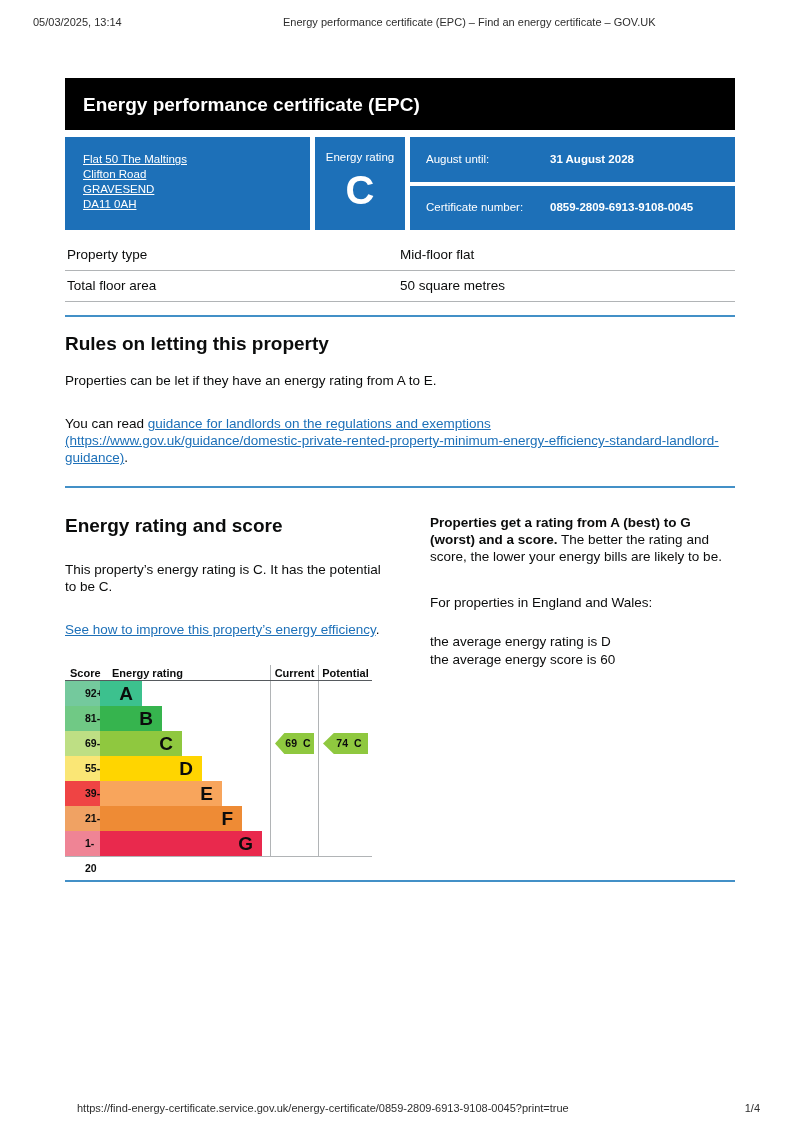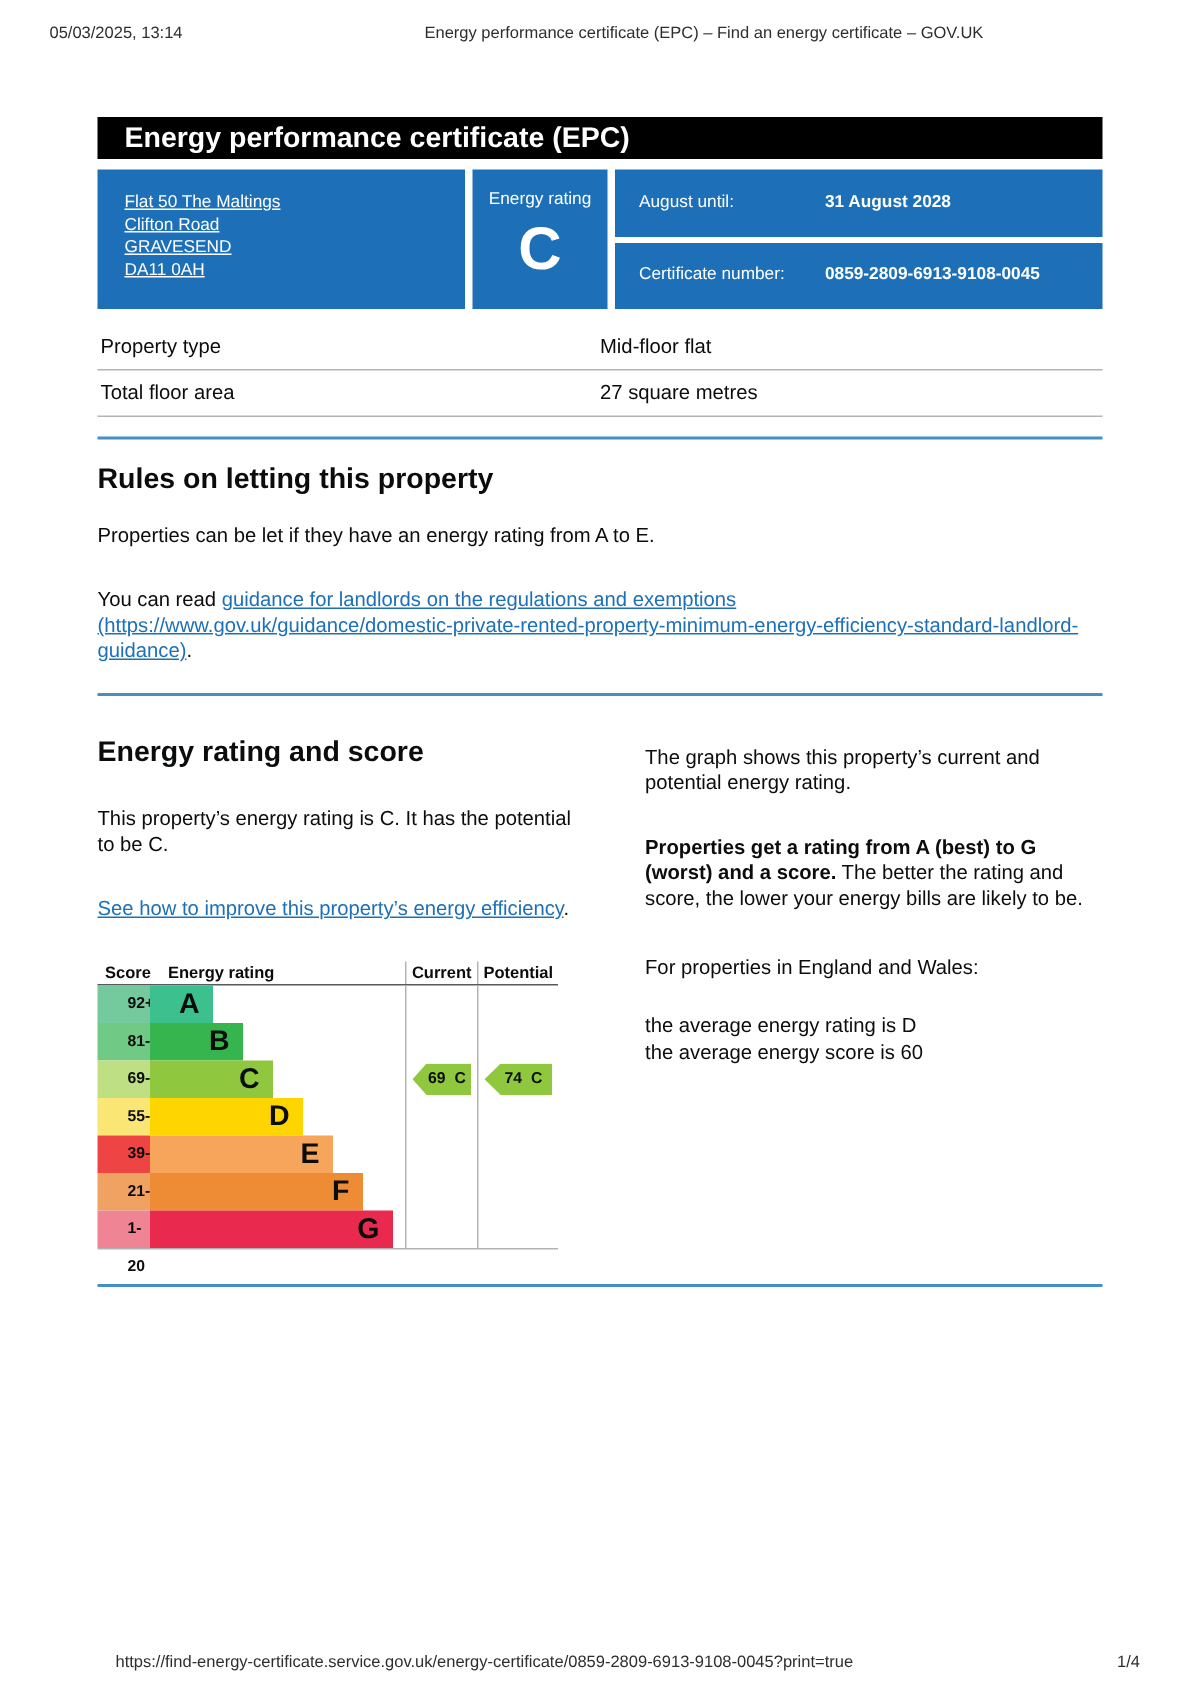--- a/index.html
+++ b/index.html
@@ -12,21 +12,21 @@
   }
   .print-header { position:absolute; top:14px; left:0; right:0; font-size:11px; color:#2e2e2e; }
   .ph-date { position:absolute; left:33px; top:0; }
   .ph-title { position:absolute; left:283px; top:0; }
   .print-footer { position:absolute; top:1100px; left:0; right:0; font-size:11px; color:#2e2e2e; }
   .pf-url { position:absolute; left:33px; top:0;padding-left:44px; }
   .pf-page { position:absolute; right:40px; top:0; }
 
   .content { position:absolute; left:65px; top:78px; width:670px; }
 
-  .banner { background:#000000; color:#ffffff; height:28px; display:flex; align-items:center;
+  .banner { background:#000000; color:#ffffff; height:52px; display:flex; align-items:center;
             padding-left:18px; font-size:19px; font-weight:bold; }
 
   .summary-row { display:flex; margin-top:7px; height:93px; }
   .addr-box { background:#1d70b8; color:#fff; width:245px; padding:15px 0 0 18px;
               font-size:11.5px; line-height:15px; margin-right:5px;text-decoration:underline; }
   .rating-box { background:#1d70b8; color:#fff; width:90px; margin-right:5px;
                 display:flex; flex-direction:column; align-items:center; padding-top:12px; }
   .rating-box .lbl { font-size:11.5px; }
   .rating-box .big { font-size:40px; font-weight:bold; line-height:48px; }
   .validity-col { flex:1; display:flex; flex-direction:column; }
@@ -123,21 +123,21 @@
     </div>
   </div>
 
   <div class="prop-table">
     <div class="prop-row">
       <span class="prop-label">Property type</span>
       <span class="prop-value">Mid-floor flat</span>
     </div>
     <div class="prop-row">
       <span class="prop-label">Total floor area</span>
-      <span class="prop-value">27 square metres</span>
+      <span class="prop-value">50 square metres</span>
     </div>
   </div>
 
   <hr class="blue-rule rule-1">
 
   <h2 class="rules-heading">Rules on letting this property</h2>
   <p class="rules-p1">Properties can be let if they have an energy rating from A to E.</p>
   <p class="rules-p2"><span>You can read </span><a href="#">guidance for landlords on the regulations and exemptions (https://www.gov.uk/guidance/domestic-private-rented-property-minimum-energy-efficiency-standard-landlord-guidance)</a><span>.</span></p>
 
   <hr class="blue-rule rule-2">
@@ -196,21 +196,20 @@
             <div class="epc-arrow" style="top: 52px; background: rgb(143, 200, 63);">
               <span>74</span>
               <span class="band-letter">C</span>
             </div>
           </div>
         </div>
       </div>
     </div>
 
     <div class="col-right">
-      <p class="graph-p1">The graph shows this property’s current and potential energy rating.</p>
       <p class="graph-p2"><span class="bold">Properties get a rating from A (best) to G (worst) and a score.</span><span> The better the rating and score, the lower your energy bills are likely to be.</span></p>
       <p class="graph-p3">For properties in England and Wales:</p>
       <p class="graph-p4">
         <span>the average energy rating is D</span><br>
         <span>the average energy score is 60</span>
       </p>
     </div>
   </div>
 
   <hr class="blue-rule rule-3">

